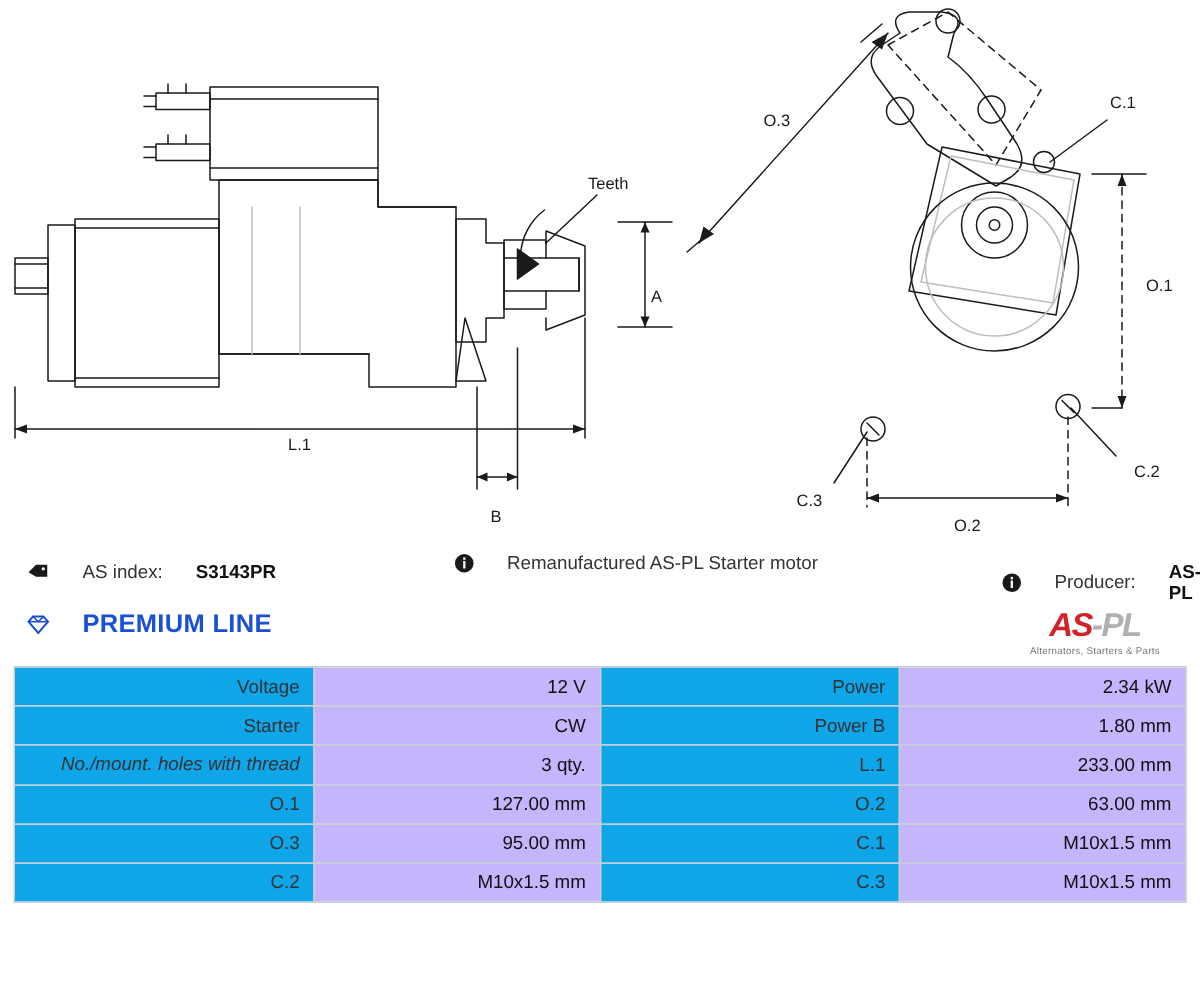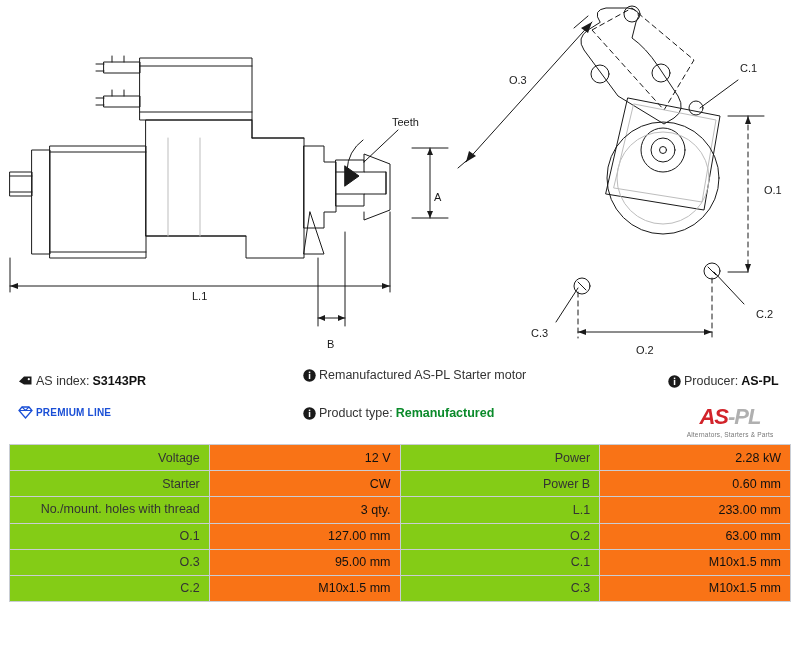--- a/index.html
+++ b/index.html
@@ -11,31 +11,31 @@
     color: #222;
   }
   .page { position: relative; width: 800px; height: 664px; }
 
   
   .drawings { position: relative; width: 800px; height: 366px; }
   .drawings svg { display: block; }
 
   
   .info { position: absolute; left: 0; top: 368px; width: 800px; height: 70px; }
-  .info-row { position: absolute; display: flex; align-items: center; gap: 3px; font-size: 12.5px; }
+  .info-row { position: absolute; display: flex; align-items: center; gap: 22px; font-size: 12.5px; }
   .info-row .lbl { color: #333; }
   .info-row .val { font-weight: bold; color: #111; }
 
   .r1a { left: 18px; top: 6px; }
   .r1b { left: 303px; top: 0; }
   .r1c { left: 668px; top: 6px; }
   .r2a { left: 18px; top: 38px; }
   .r2b { left: 303px; top: 38px; }
 
-  .premium { color: #1a4fd6; font-weight: bold; font-size: 10px; letter-spacing: .2px; }
+  .premium { color: #1a4fd6; font-weight: bold; font-size: 17px; letter-spacing: .2px; }
   .green { color: #0a8a2a; font-weight: bold; }
 
   .icon { display: inline-block; line-height: 0; }
 
   
   .logo { position: absolute; right: 14px; top: 36px; width: 112px; text-align: center; }
   .logo .mark { font-size: 22px; font-weight: bold; font-style: italic; color: #d2232a; letter-spacing: -1px; }
   .logo .mark .pl { color: #b0b0b0; text-align: center; }
   .logo .sub { font-size: 6.5px; color: #777; letter-spacing: .2px; margin-top: 1px; }
 
@@ -43,23 +43,23 @@
   table.spec {
     position: absolute; left: 9px; top: 444px;
     width: 782px; border-collapse: collapse; font-size: 12.5px;
   }
   table.spec td {
     border: 1px solid #c9cdd4;
     padding: 5px 9px;
     height: 26px;
     vertical-align: middle;
   }
-  td.k { background: #84cc16; text-align: right; color: #333; width: 200px; }
-  td.v { background: #f97316; text-align: right; color: #111; width: 191px; }
-  .wrapk { line-height: 1.25; }
+  td.k { background: #0ea5e9; text-align: right; color: #333; width: 200px; }
+  td.v { background: #c4b5fd; text-align: right; color: #111; width: 191px; }
+  .wrapk { line-height: 1.25; font-style: italic; }
 </style>
 </head>
 <body>
 
 <div class="page">
 
   <div class="drawings">
     <svg width="800" height="366" viewBox="0 0 800 366" xmlns="http://www.w3.org/2000/svg">
       <g fill="none" stroke="#1a1a1a" stroke-width="1" stroke-linejoin="round" stroke-linecap="round">
 
@@ -209,51 +209,40 @@
     <div class="info-row r2a">
       <span class="icon">
         <svg width="15" height="13" viewBox="0 0 15 13">
             <path d="M4 1 H11 L14 4.5 L7.5 12 L1 4.5 Z" fill="none" stroke="#1a4fd6" stroke-width="1.3"></path>
             <path d="M1 4.5 H14 M4 1 L7.5 4.5 L11 1" fill="none" stroke="#1a4fd6" stroke-width="1.1"></path>
           </svg>
       </span>
       <span class="premium">PREMIUM LINE</span>
     </div>
 
-    <div class="info-row r2b">
-      <span class="icon">
-        <svg width="13" height="13" viewBox="0 0 13 13">
-            <circle cx="6.5" cy="6.5" r="6.2" fill="#1a1a1a"></circle>
-            <rect x="5.8" y="5" width="1.5" height="5" fill="#fff"></rect>
-            <rect x="5.8" y="2.6" width="1.5" height="1.6" fill="#fff"></rect>
-          </svg>
-      </span>
-      <span class="lbl">Product type:</span>
-      <span class="green">Remanufactured</span>
-    </div>
 
     <div class="logo">
       <div class="mark"><span>AS</span><span class="pl">-PL</span></div>
       <div class="sub">Alternators, Starters &amp; Parts</div>
     </div>
   </div>
 
   <table class="spec">
     <tbody>
       <tr>
         <td class="k">Voltage</td>
         <td class="v">12 V</td>
         <td class="k">Power</td>
-        <td class="v">2.28 kW</td>
+        <td class="v">2.34 kW</td>
       </tr>
       <tr>
         <td class="k">Starter</td>
         <td class="v">CW</td>
         <td class="k">Power B</td>
-        <td class="v">0.60 mm</td>
+        <td class="v">1.80 mm</td>
       </tr>
       <tr>
         <td class="k wrapk">No./mount. holes with thread</td>
         <td class="v">3 qty.</td>
         <td class="k">L.1</td>
         <td class="v">233.00 mm</td>
       </tr>
       <tr>
         <td class="k">O.1</td>
         <td class="v">127.00 mm</td>

